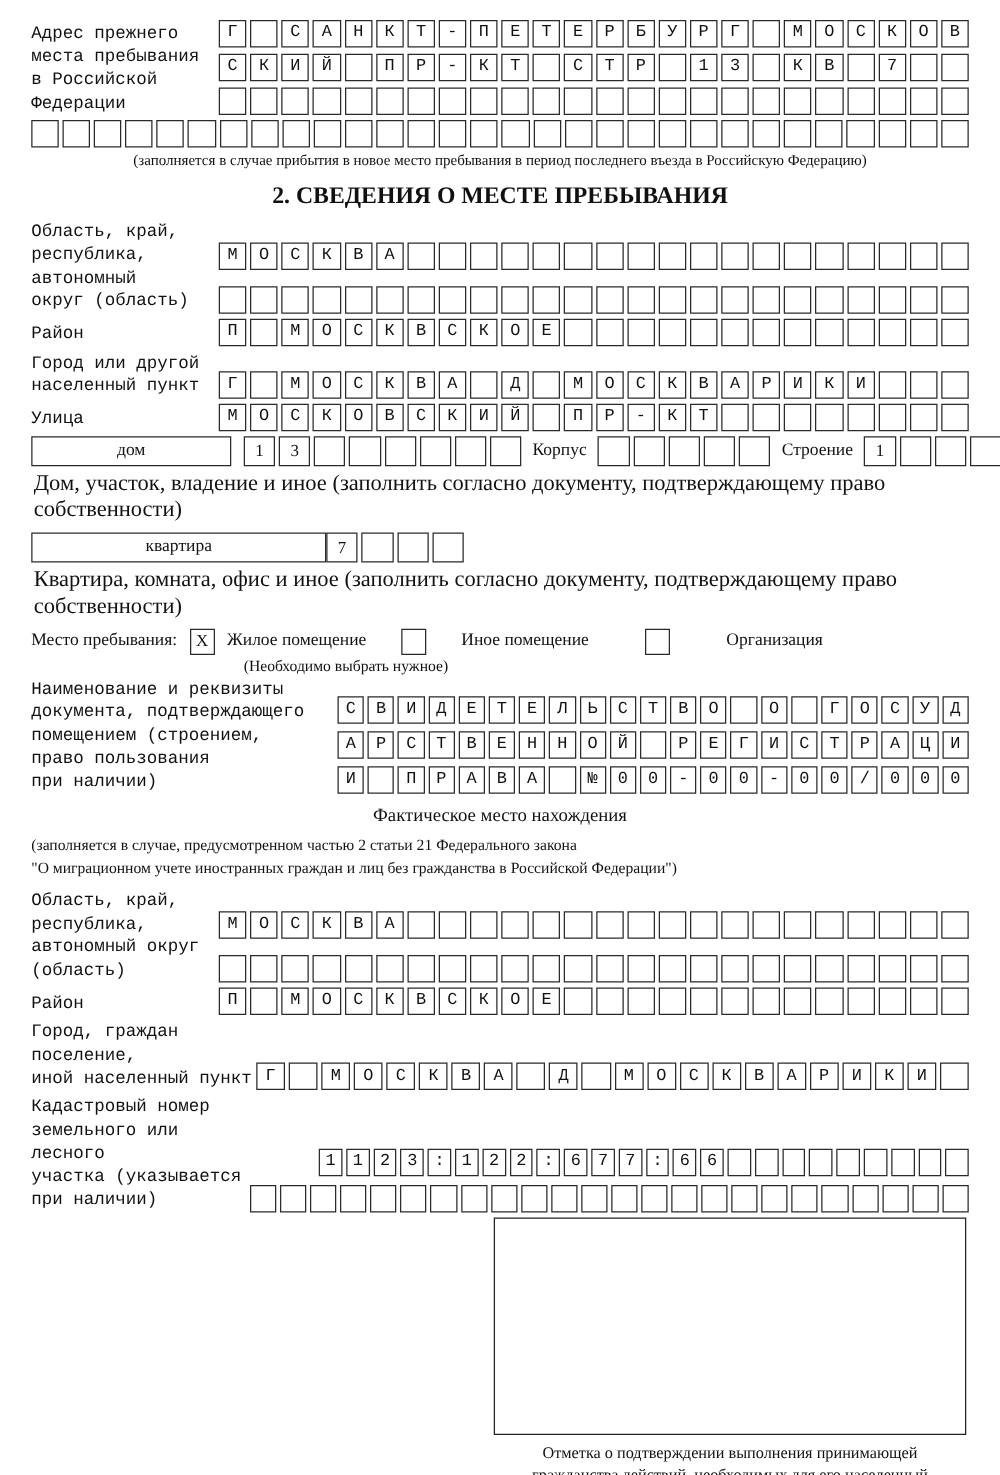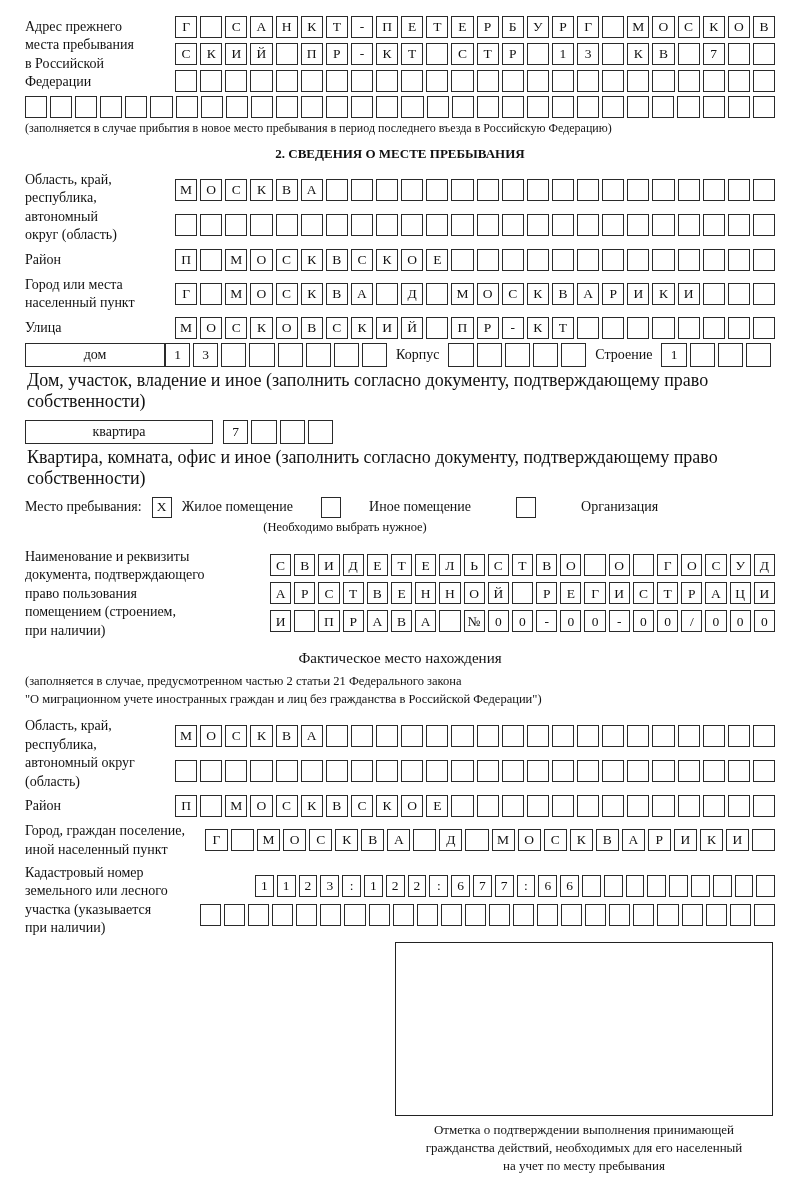--- a/index.html
+++ b/index.html
@@ -5,48 +5,48 @@
   * { box-sizing: border-box; }
   html,body { margin:0; padding:0; background:#fff; }
   body {
     width:800px; height:1180px; overflow:hidden;
     font-family:"Liberation Serif","DejaVu Serif",serif;
     color:#111;
   }
   .page { padding:16px 25px 0 25px; }
   .corner { text-align:right; font-size:15px; margin-bottom:20px; }
 
-  .fieldrow { display:flex; align-items:center; margin-bottom:4px; }
+  .fieldrow { display:flex; align-items:flex-end; margin-bottom:4px;font-family:Liberation Mono, monospace; }
   .flabel { width:150px; flex:none; font-size:14px; line-height:1.32; padding-top:1px; }
   .flabel-wide { width:245px; }
   .rows { flex:1; display:flex; flex-direction:column; gap:5px; }
   .rows-loose { gap:13px; }
   .cellrow { display:flex; gap:3px; height:22px; }
   .cell {
     flex:1; border:1.5px solid #2a2a2a; background:#fff;
     display:flex; align-items:center; justify-content:center;
     font-size:13.5px; line-height:1; overflow:hidden;
   }
   .fullrow { margin:2px 0 3px 0; }
-  .note { text-align:left; font-size:12px; margin:2px 0 10px 0; }
+  .note { text-align:center; font-size:12px; margin:2px 0 10px 0; }
   .note-left { text-align:left; font-size:18px; margin:3px 0 8px 2px; }
-  .sect-title { text-align:center; font-weight:bold; font-size:13px; margin:8px 0 8px 0; }
+  .sect-title { text-align:center; font-weight:bold; font-size:19px; margin:8px 0 8px 0; }
 
   .houserow { display:flex; align-items:stretch; height:24px; margin:4px 0 3px 0; }
   .widebox { border:1.5px solid #2a2a2a; display:flex; align-items:center; justify-content:center; font-size:14px; flex:none; }
-  .box-dom { width:140px; }
-  .box-kv { width:188px; margin-right:10px; }
+  .box-dom { width:160px; margin-right:10px; }
+  .box-kv { width:236px; margin-right:0; }
   .cells-inline { display:flex; gap:3px; flex:none; }
   .w8 { width:222px; } .w5 { width:138px; } .w4 { width:110px; }
   .inline-label { font-size:14px; display:flex; align-items:center; padding:0 9px; flex:none; }
 
   .stayrow { display:flex; align-items:center; font-size:14px; margin:8px 0 2px 0; }
   .chk { width:20px; height:21px; border:1.5px solid #2a2a2a; flex:none;
          display:flex; align-items:center; justify-content:center; font-size:13.5px; }
-  .stay-note { margin-left:170px; width:300px; text-align:center; font-size:12.5px; margin-bottom:12px; }
+  .stay-note { margin-left:170px; width:300px; text-align:left; font-size:12.5px; margin-bottom:1px; }
   .gap10 { width:10px; flex:none; } .gap28 { width:28px; flex:none; } .gap45 { width:45px; flex:none; }
 
   .actual-title { text-align:center; font-weight:normal; font-size:15px; margin:10px 0 6px 0; }
   .actual-note { font-size:12.5px; line-height:1.4; margin-bottom:8px; }
 
   .indent55 { margin-left:55px; }
 
   .stamp-wrap { margin-left:370px; margin-top:2px; }
   .stamp-box { width:378px; height:174px; border:1.6px solid #222; }
   .stamp-caption { width:402px; margin-left:-12px; text-align:center; font-size:13px; line-height:1.38; margin-top:5px; }
@@ -271,21 +271,21 @@
           <div class="cell"></div>
           <div class="cell"></div>
           <div class="cell"></div>
           <div class="cell"></div>
         </div>
       </div>
   </div>
 
   <div class="fieldrow">
     <div class="flabel">
-        <div>Город или места</div>
+        <div>Город или другой</div>
         <div>населенный пункт</div>
       </div>
     <div class="rows">
         <div class="cellrow">
           <div class="cell">Г</div>
           <div class="cell"></div>
           <div class="cell">М</div>
           <div class="cell">О</div>
           <div class="cell">С</div>
           <div class="cell">К</div>
@@ -398,22 +398,22 @@
     <span class="chk"></span>
     <span class="gap45"></span>
     <span>Организация</span>
   </div>
   <div class="stay-note">(Необходимо выбрать нужное)</div>
 
   <div class="fieldrow">
     <div class="flabel flabel-wide">
         <div>Наименование и реквизиты</div>
         <div>документа, подтверждающего</div>
+        <div>помещением (строением,</div>
         <div>право пользования</div>
-        <div>помещением (строением,</div>
         <div>при наличии)</div>
       </div>
     <div class="rows" style="gap:6px;">
       <div class="cellrow">
           <div class="cell">С</div>
           <div class="cell">В</div>
           <div class="cell">И</div>
           <div class="cell">Д</div>
           <div class="cell">Е</div>
           <div class="cell">Т</div>

